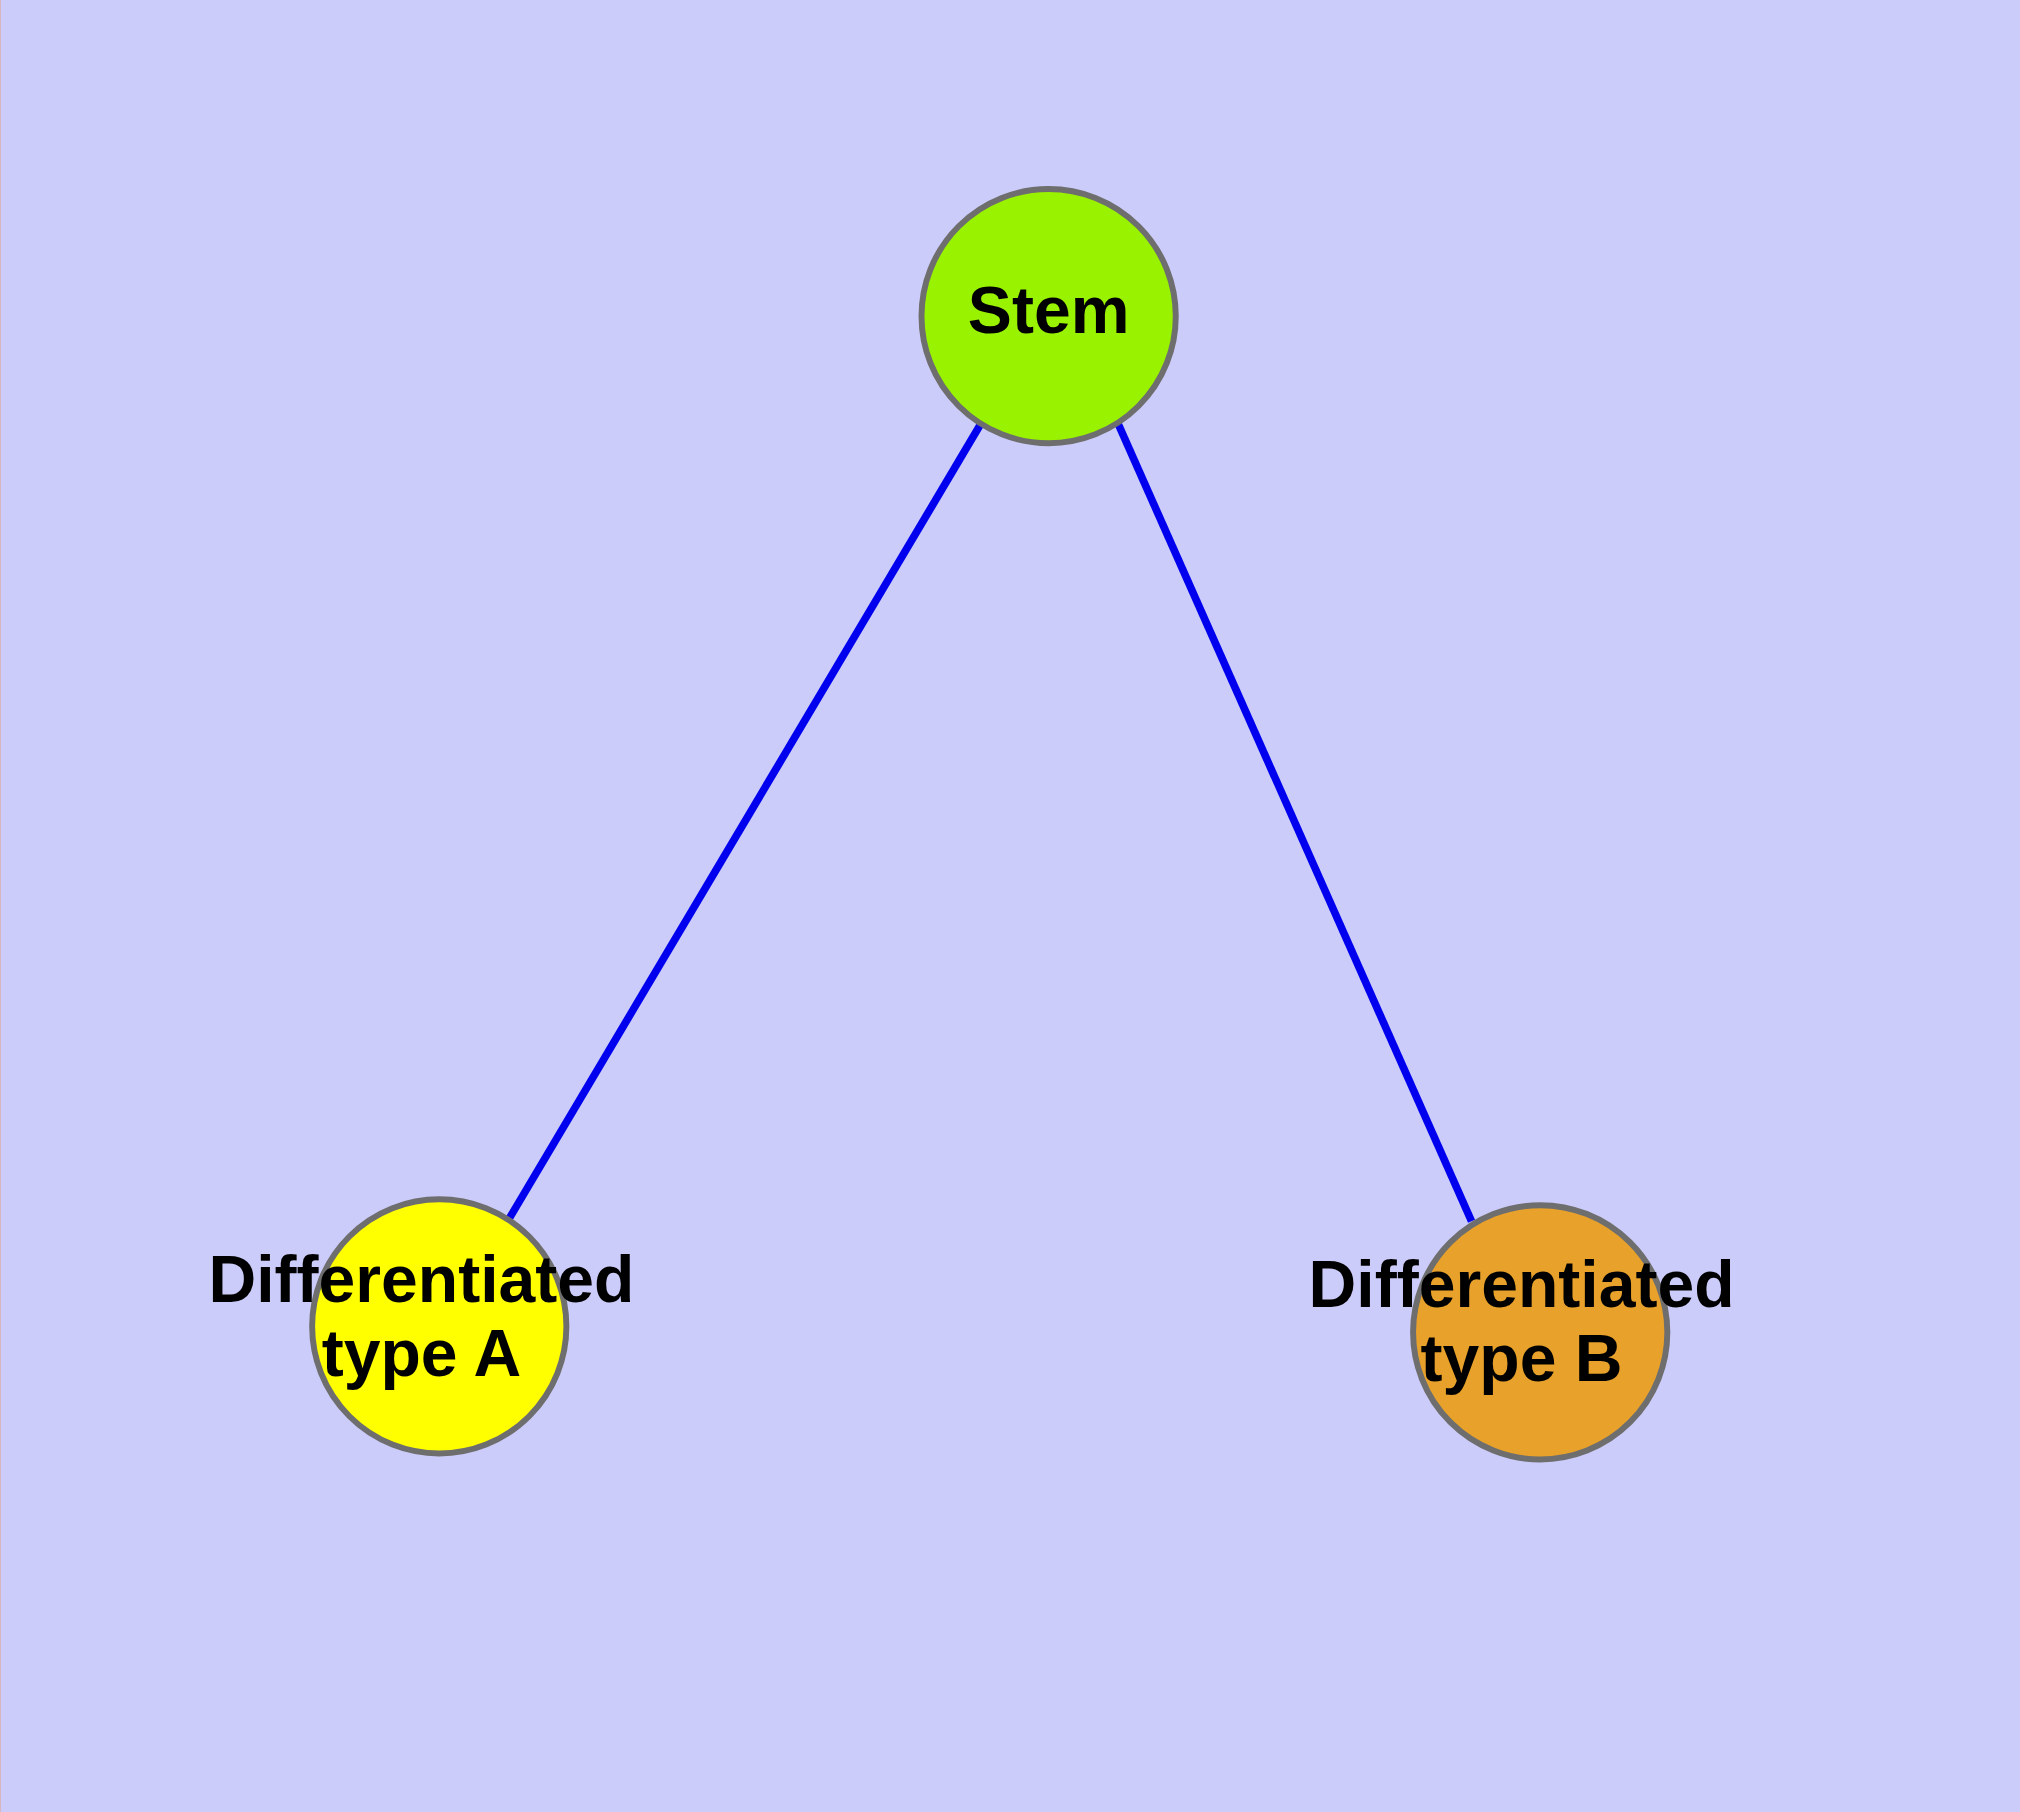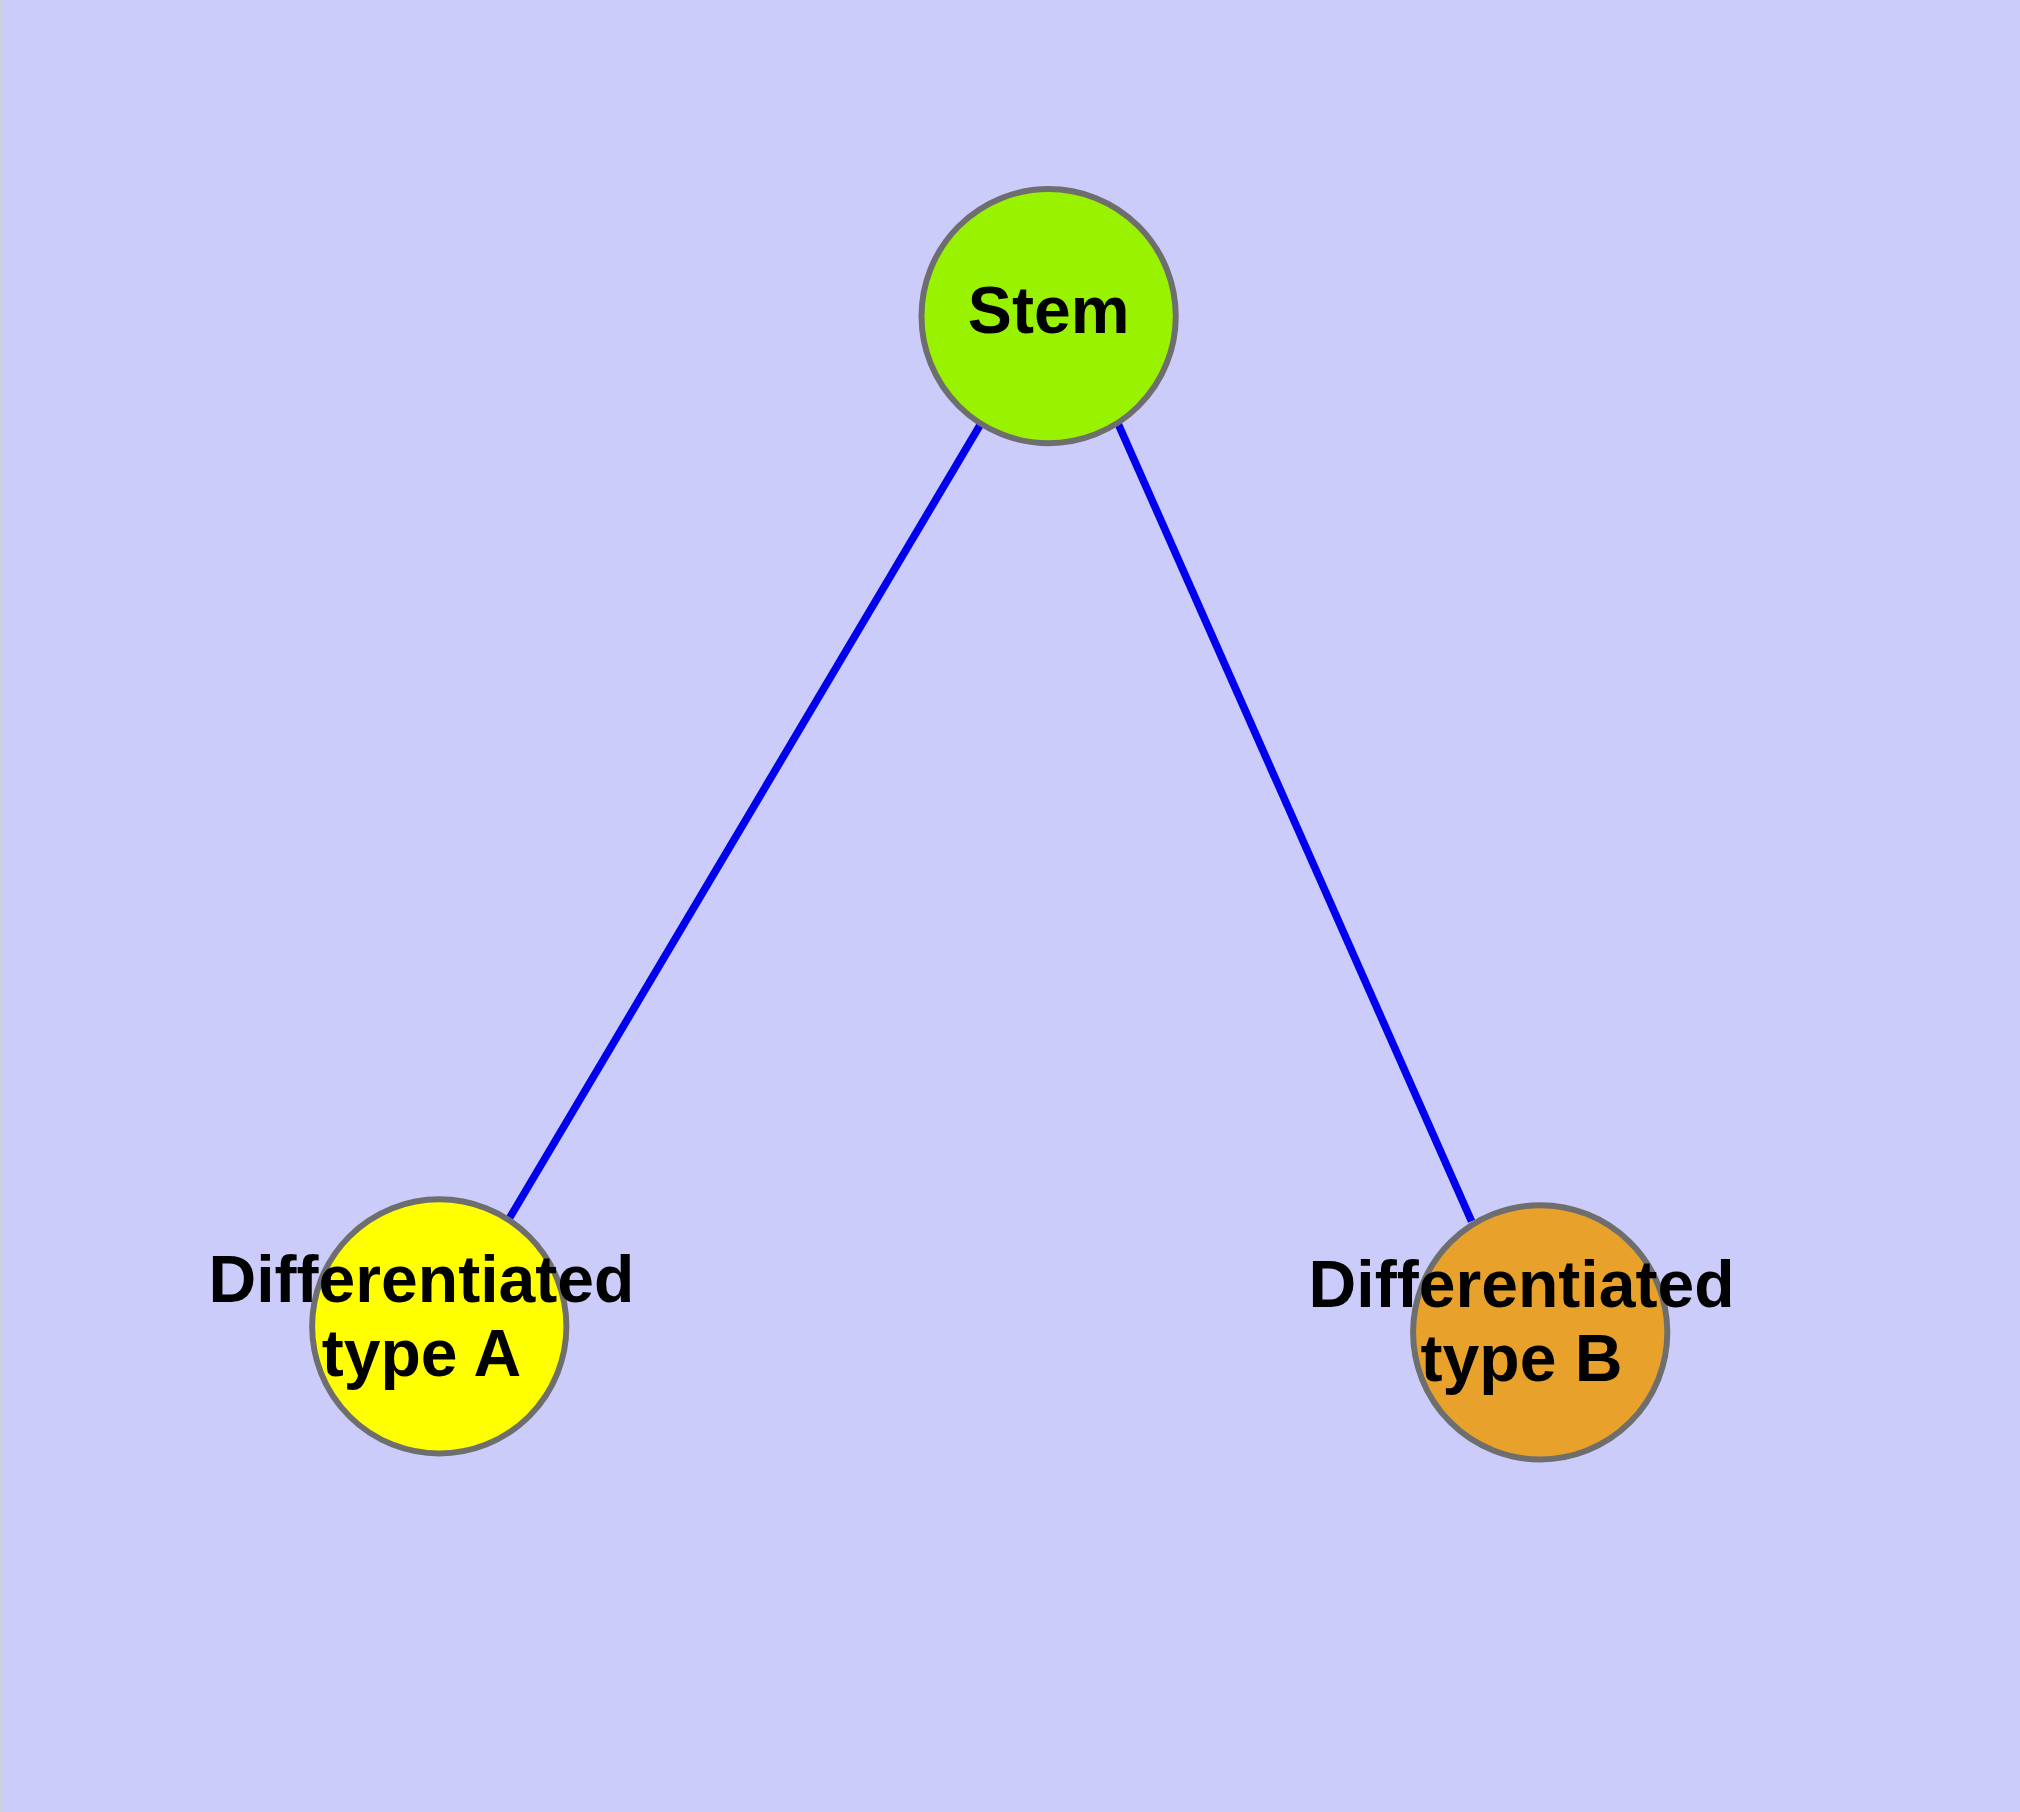--- a/index.html
+++ b/index.html
@@ -26,21 +26,21 @@
     font-family: "Liberation Sans", sans-serif;
     font-weight: bold;
     fill: #000000;
     text-anchor: middle;
     dominant-baseline: middle;
   }
 </style>
 </head>
 <body>
 
-<div id="canvas-root" style="background: #bef264; width: 2021px; height: 1812px;">
+<div id="canvas-root" style="background: #f97316; width: 2021px; height: 1812px;">
   <svg id="graph-svg" viewBox="0 0 2384 2138" xmlns="http://www.w3.org/2000/svg" style="width: 2021px; height: 1812px;">
 
     <rect id="bg-rect" x="0" y="0" width="2384" height="2138" fill="#CCCCFA"></rect>
 
     <g id="edges-layer">
         <line x1="1157" y1="500" x2="601" y2="1437" stroke="#0000EE" stroke-width="9" stroke-linecap="butt"></line>
         <line x1="1319" y1="500" x2="1736" y2="1441" stroke="#0000EE" stroke-width="9" stroke-linecap="butt"></line>
       </g>
     <g id="nodes-layer">
         <circle cx="1237" cy="373" r="150" fill="#99F200" stroke="#6E6E6E" stroke-width="7"></circle>

